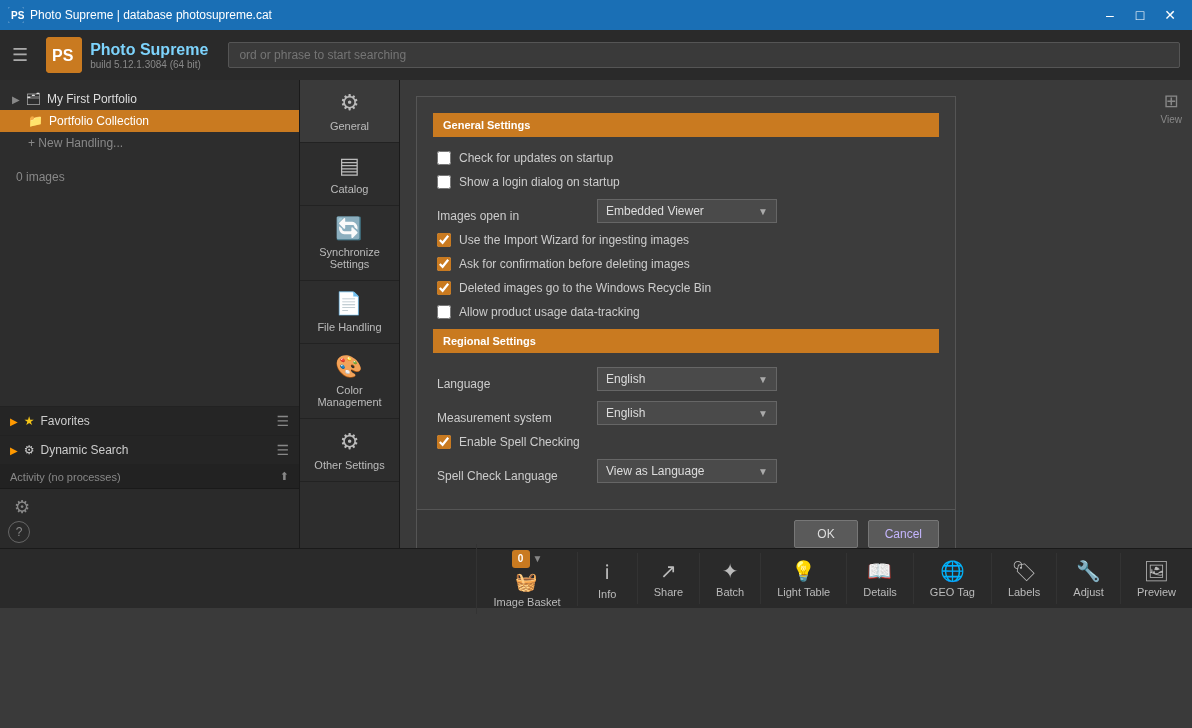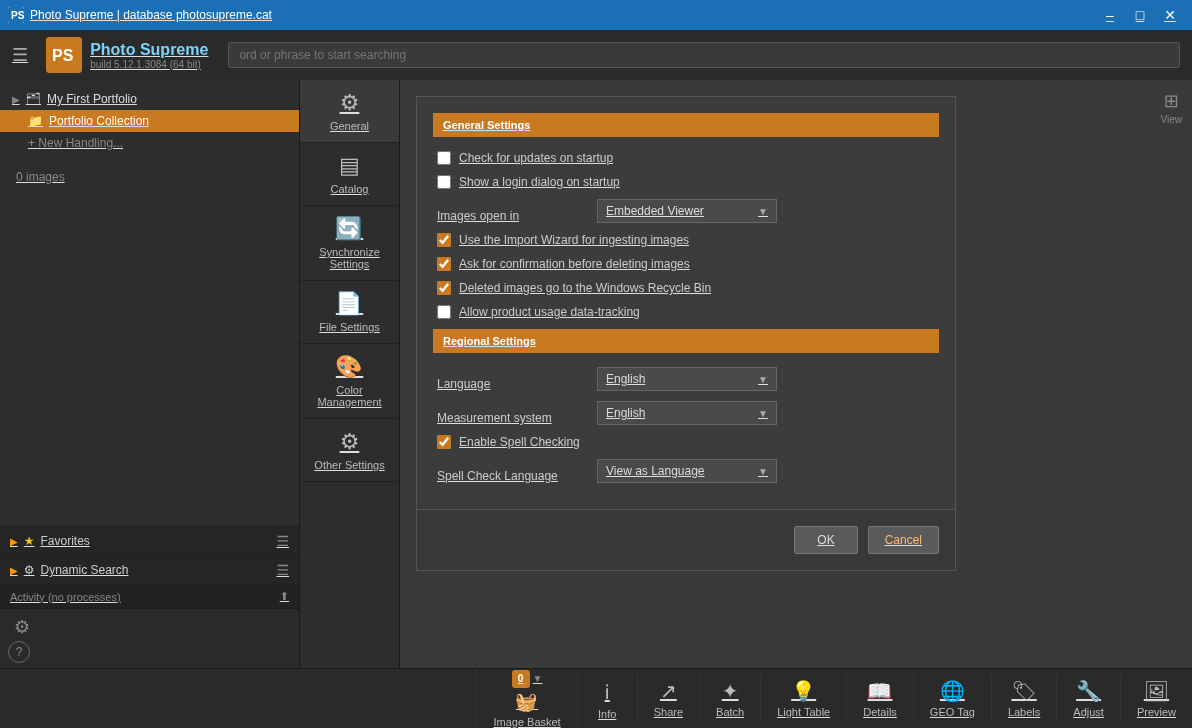--- a/index.html
+++ b/index.html
@@ -44,37 +44,37 @@
 
     .settings-row { display: flex; align-items: center; gap: 8px; margin-bottom: 10px; padding: 0 4px; }
     .settings-row label { color: #ccc; font-size: 12px; cursor: pointer; }
     .settings-row input[type=checkbox] { width: 14px; height: 14px; accent-color: #c97a20; cursor: pointer; }
 
     .settings-field { display: flex; align-items: flex-end; gap: 0; margin-bottom: 10px; padding: 0 4px; }
     .field-label { width: 160px; color: #ccc; font-size: 12px; }
     .field-dropdown { display: flex; align-items: center; gap: 4px; background: #4a4a4a; border: 1px solid #666; padding: 4px 8px; cursor: pointer; color: #ddd; font-size: 12px; min-width: 180px; justify-content: space-between; }
     .field-dropdown .arrow-dn { font-size: 10px; color: #aaa; }
 
-    .dialog-footer { padding: 16px 16px; display: flex; justify-content: flex-end; gap: 10px; border-top: 1px solid #555; background: #383838; }
+    .dialog-footer { padding: 10px 16px; display: flex; justify-content: flex-end; gap: 10px; border-top: 1px solid #555; background: #383838; }
     .btn-ok { background: #5a5a5a; border: 1px solid #777; color: #ddd; padding: 6px 22px; cursor: pointer; font-size: 12px; border-radius: 2px; }
-    .btn-cancel { background: #5a5a5a; border: 1px solid #777; color: #fdba74; padding: 6px 16px; cursor: pointer; font-size: 12px; border-radius: 2px; }
+    .btn-cancel { background: #5a5a5a; border: 1px solid #777; color: #c4b5fd; padding: 6px 16px; cursor: pointer; font-size: 12px; border-radius: 2px; }
 
     
     .app-header { display: flex; align-items: center; height: 50px; background: #2a2a2a; padding: 0 12px; gap: 10px; }
     .app-logo { display: flex; align-items: center; gap: 8px; }
     .logo-icon { width: 36px; height: 36px; background: #c97a20; border-radius: 4px; display: flex; align-items: center; justify-content: center; color: white; font-size: 18px; font-weight: bold; }
     .app-name { color: #7dd3fc; font-size: 16px; font-weight: bold; }
     .app-version { color: #888; font-size: 10px; }
     .hamburger { color: #aaa; font-size: 18px; cursor: pointer; margin-right: 8px; }
 
     .search-bar { flex: 1; margin-left: 10px; }
     .search-input { width: 100%; background: #3a3a3a; border: 1px solid #555; color: #aaa; padding: 5px 10px; font-size: 12px; border-radius: 2px; }
 
     
-    .full-layout { display: flex; flex-direction: column; height: 728px; text-decoration: underline; }
+    .full-layout { display: flex; flex-direction: column; height: 608px; }
     .middle-row { display: flex; flex: 1; overflow: hidden; }
     .left-panel { width: 300px; background: #2d2d2d; display: flex; flex-direction: column; border-right: 1px solid #1a1a1a; }
 
     
     .bottom-toolbar {
       height: 60px; background: #2a2a2a; border-top: 1px solid #1a1a1a;
       display: flex; align-items: center; justify-content: flex-end; gap: 0;
     }
     .toolbar-item { display: flex; flex-direction: column; align-items: center; justify-content: center; padding: 6px 16px; cursor: pointer; color: #bbb; font-size: 11px; gap: 3px; min-width: 60px; border-left: 1px solid #333; }
     .toolbar-item.basket { position: relative; }
@@ -183,21 +183,21 @@
         <div class="settings-nav-item">
           <span class="s-icon">▤</span>
           <span class="s-label">Catalog</span>
         </div>
         <div class="settings-nav-item">
           <span class="s-icon">🔄</span>
           <span class="s-label">Synchronize Settings</span>
         </div>
         <div class="settings-nav-item">
           <span class="s-icon">📄</span>
-          <span class="s-label">File Settings</span>
+          <span class="s-label">File Handling</span>
         </div>
         <div class="settings-nav-item">
           <span class="s-icon">🎨</span>
           <span class="s-label">Color Management</span>
         </div>
         <div class="settings-nav-item">
           <span class="s-icon">⚙</span>
           <span class="s-label">Other Settings</span>
         </div>
       </div>

